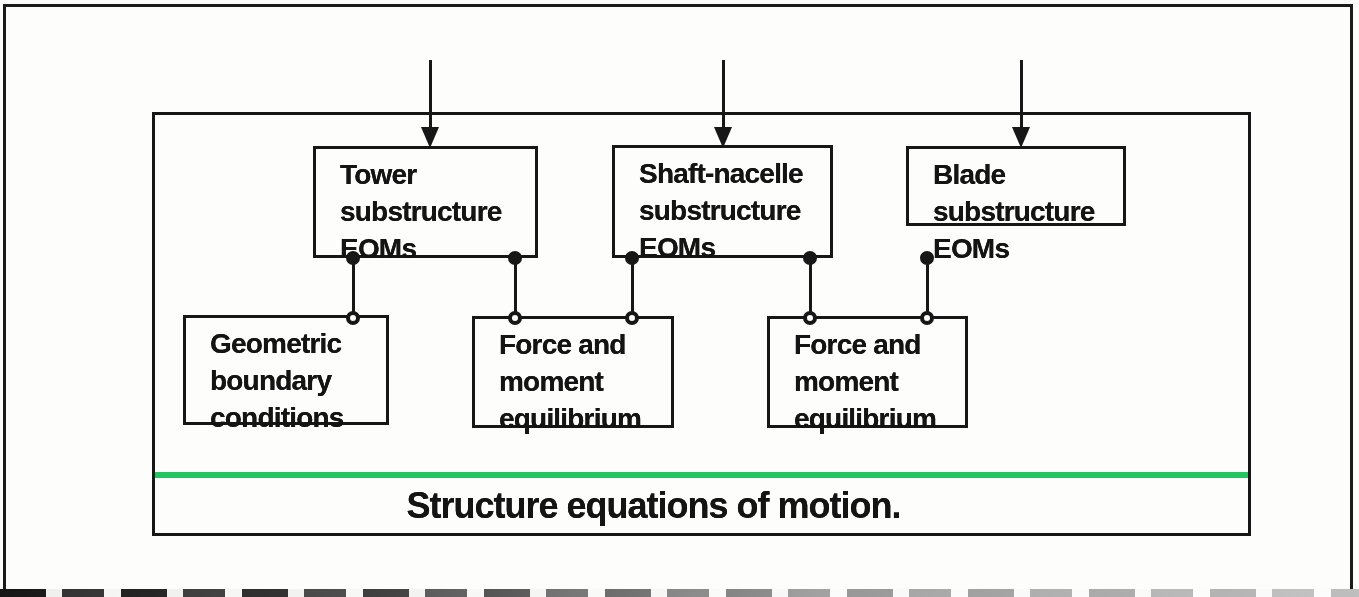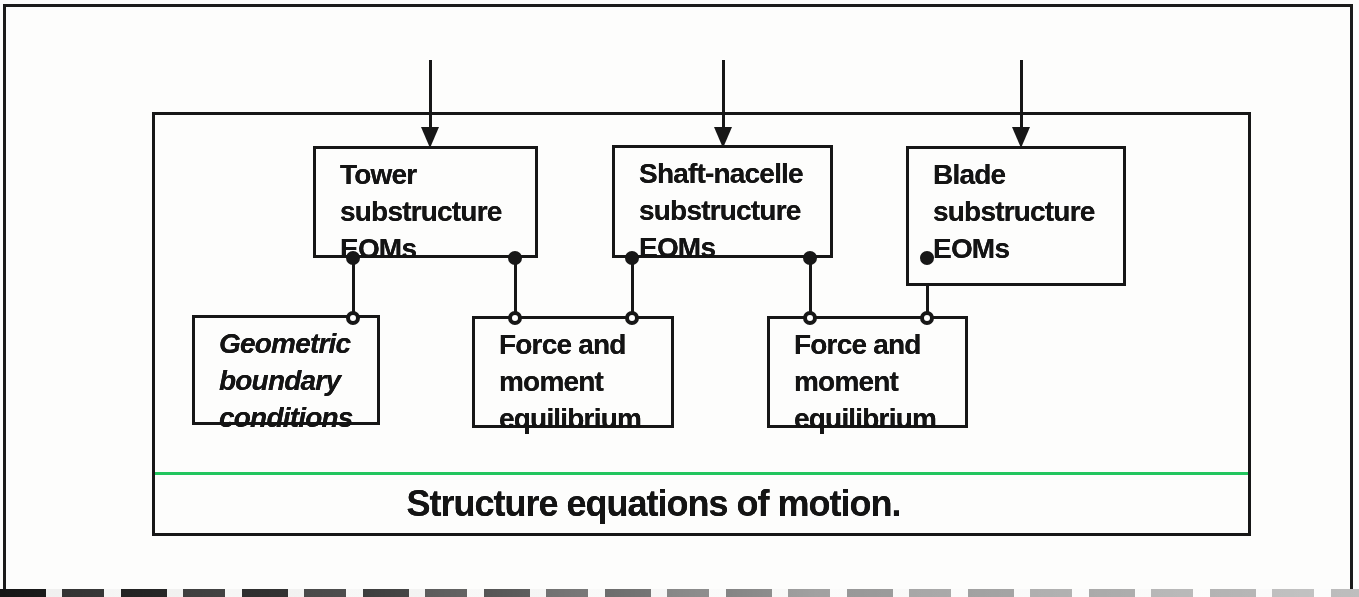--- a/index.html
+++ b/index.html
@@ -45,21 +45,21 @@
     width: 1099px; height: 424px;
     box-sizing: border-box;
     border: 3px solid #171717;
   }
   
   .footer-strip {
     position: absolute;
     left: 0; bottom: 0;
     width: 100%; height: 61px;
     box-sizing: border-box;
-    border-top: 3px solid #22c55e;
+    border-top: 6px solid #22c55e;
     display: flex;
     align-items: center;
     justify-content: center;
   }
   .footer-strip .footer-text {
     font-size: 36px;
     font-weight: 700;
     letter-spacing: -1px;
     transform: translateX(-48px);
     white-space: nowrap;
@@ -74,22 +74,22 @@
     padding: 7px 6px 7px 24px;
     font-size: 28px;
     line-height: 37px;
     font-weight: 700;
     letter-spacing: -0.8px;
     white-space: pre-line;
     text-shadow: 0 0 0.6px #141414;
   }
   .box-tower     { left: 313px; top: 146px; width: 225px; height: 112px; }
   .box-shaft     { left: 612px; top: 145px; width: 221px; height: 113px; }
-  .box-blade     { left: 906px; top: 146px; width: 220px; height: 140px; }
-  .box-geometric { left: 192px; top: 315px; width: 188px; height: 110px; font-style: italic; }
+  .box-blade     { left: 906px; top: 146px; width: 220px; height: 80px; }
+  .box-geometric { left: 183px; top: 315px; width: 206px; height: 110px; }
   .box-force1    { left: 472px; top: 316px; width: 202px; height: 112px; }
   .box-force2    { left: 767px; top: 316px; width: 201px; height: 112px; }
   
   .arrow-line {
     position: absolute;
     width: 3px; height: 70px;
     top: 60px;
     background: #171717;
   }
   .arrow-head {

